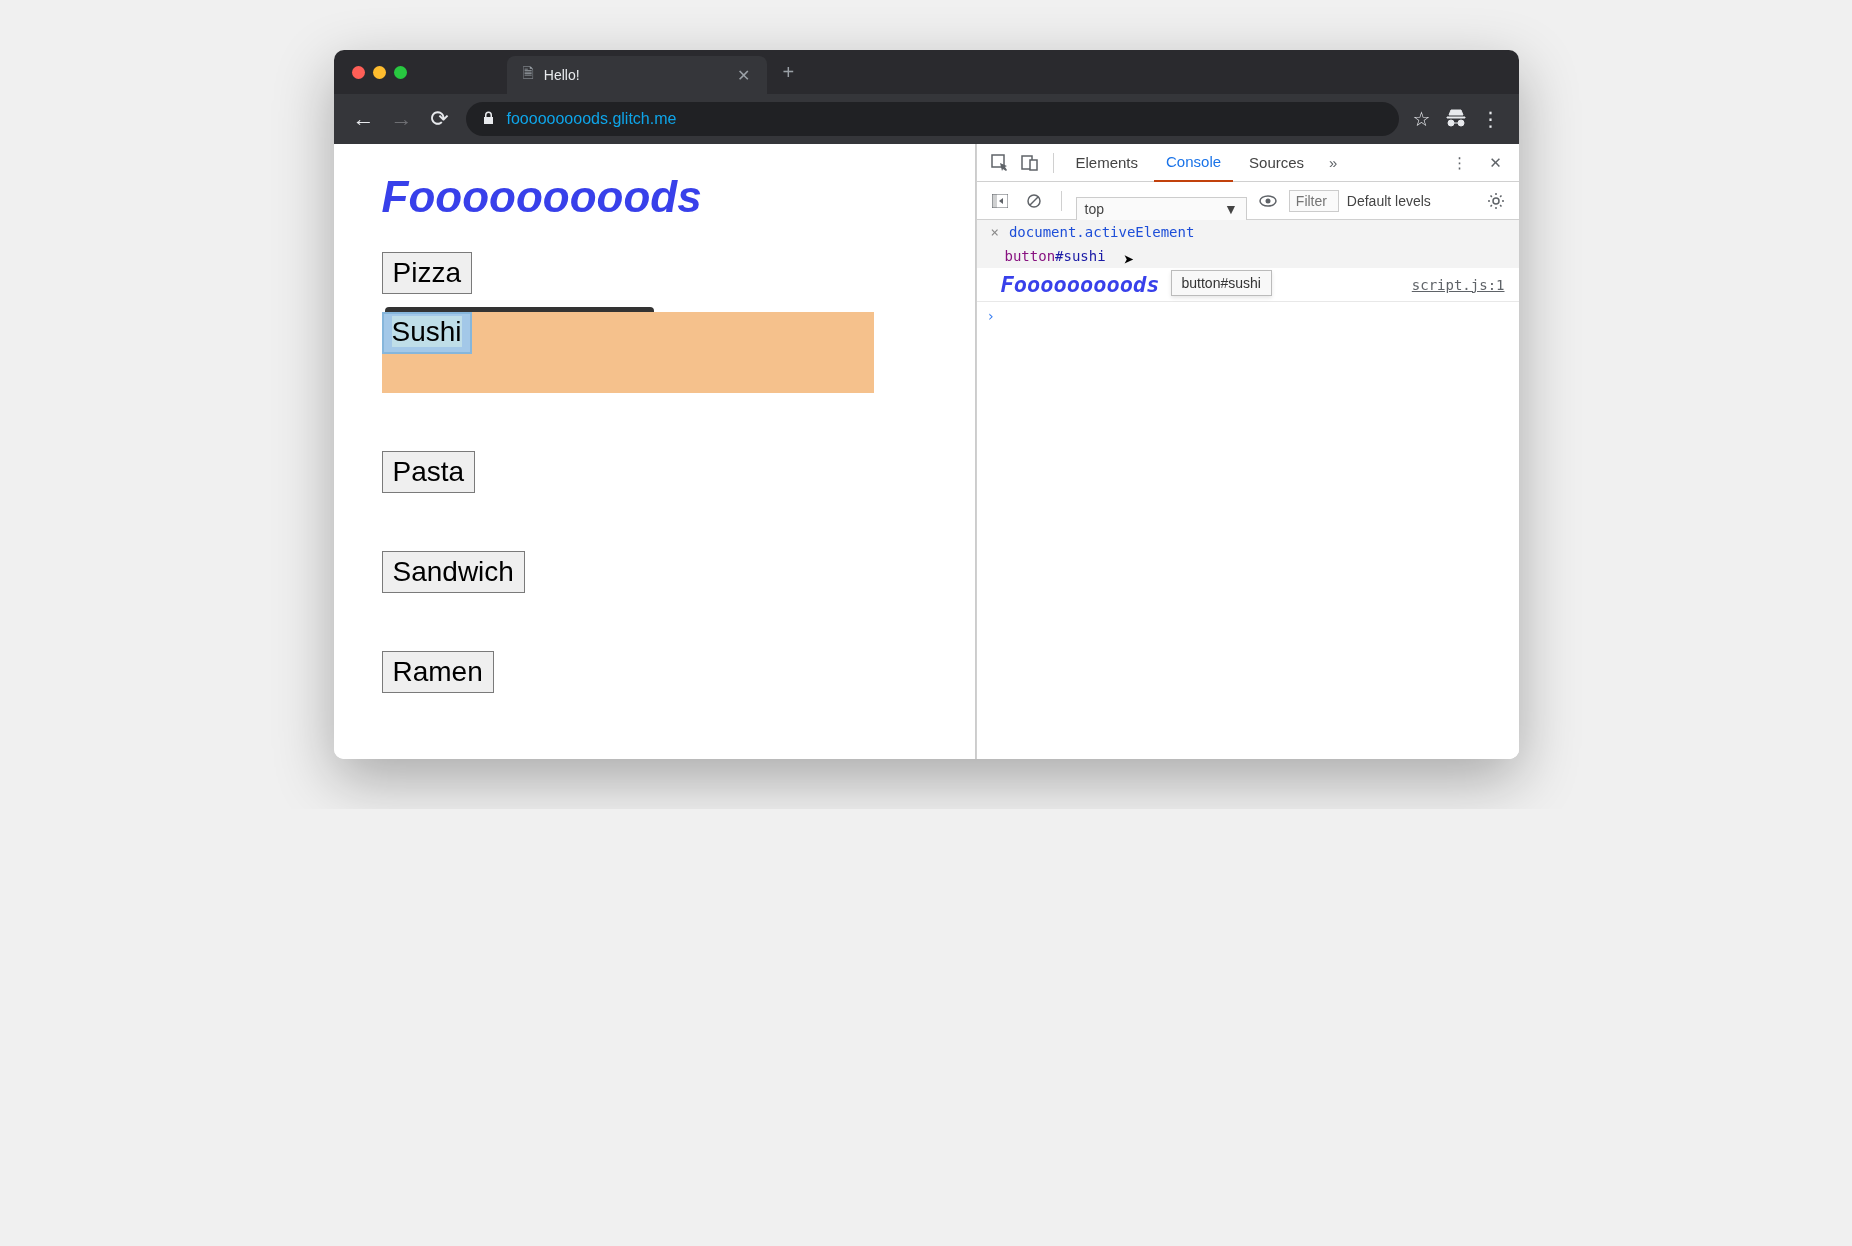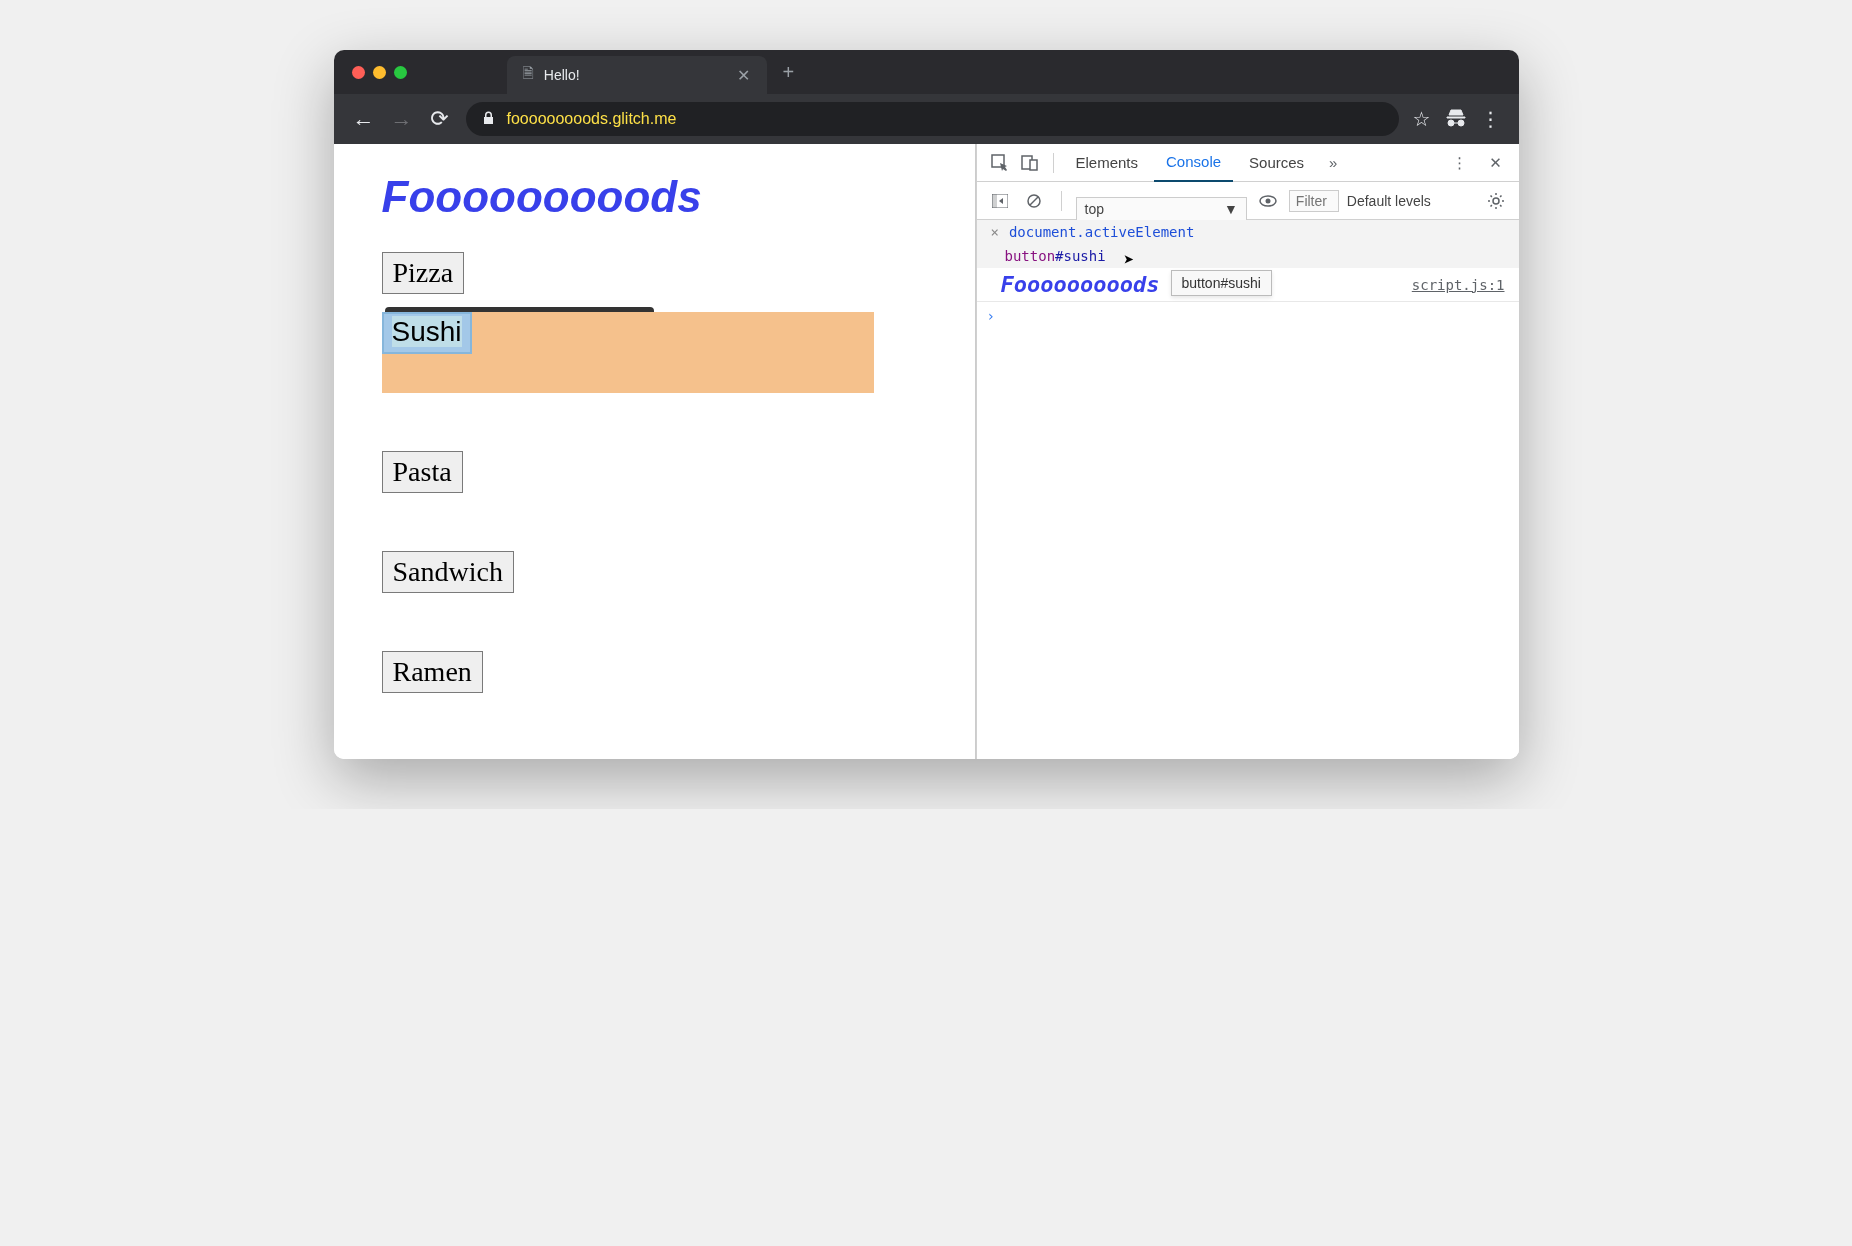--- a/index.html
+++ b/index.html
@@ -101,21 +101,21 @@
     
     .address-bar {
       flex: 1;
       background: #202124;
       height: 34px;
       border-radius: 17px;
       display: flex;
       align-items: center;
       padding: 9px 16px;
       gap: 12px;
-      color: #fde047;
+      color: #0ea5e9;
       font-size: 16px;
     }
     
     .lock-icon {
       font-size: 14px;
       color: #e8eaed;
     }
     
     .toolbar-icon {
       color: #e8eaed;
@@ -143,21 +143,21 @@
       color: #3840ea;
       margin-bottom: 30px;
     }
     
     .food-btn {
       display: block;
       background: #efefef;
       border: 1px solid #7a7a7a;
       font-size: 28px;
       padding: 4px 10px;
-      font-family: Liberation Serif, serif;
+      font-family: Liberation Sans, sans-serif;
       text-align: left;
     }
     
     .food-item {
       margin-bottom: 58px;
       position: relative;
     }
     
     .food-item.first { margin-bottom: 18px; }
     
@@ -249,21 +249,21 @@
     
     .dt-tab {
       padding: 0 12px;
       height: 38px;
       display: flex;
       align-items: center;
     }
     
     .dt-tab.active {
       color: #1a73e8;
-      border-bottom: 2px solid #0c4a6e;
+      border-bottom: 2px solid #c2410c;
       font-weight: 500;
     }
     
     .dt-right {
       margin-left: auto;
       display: flex;
       align-items: center;
       gap: 10px;
     }
     

